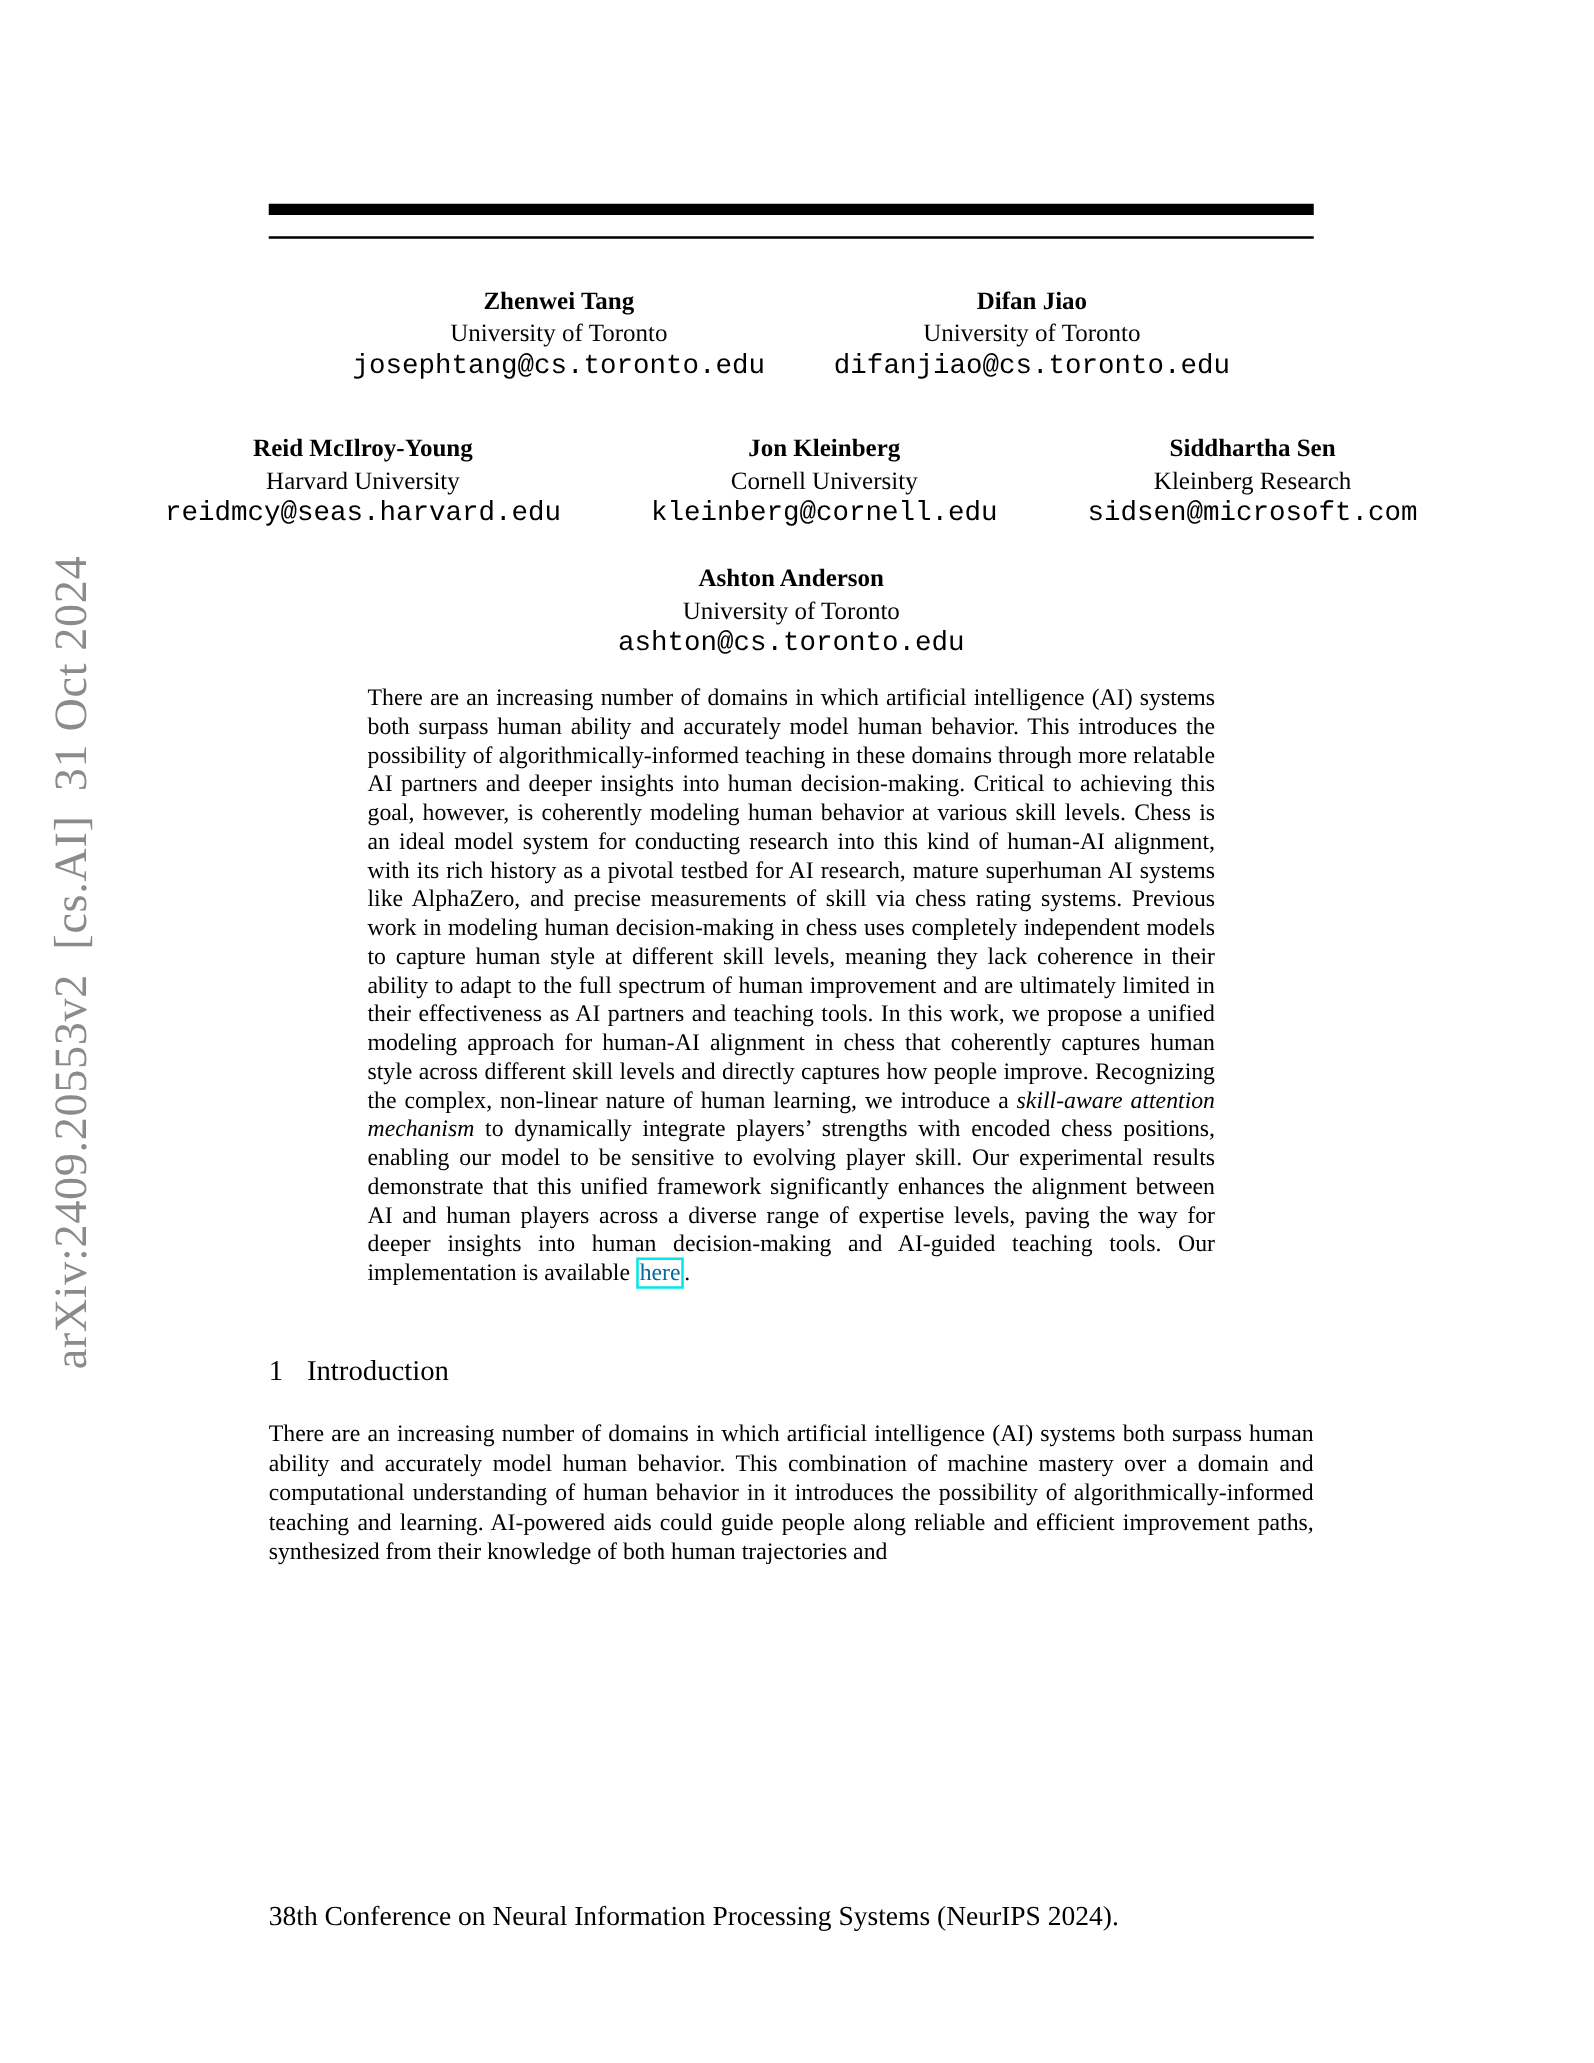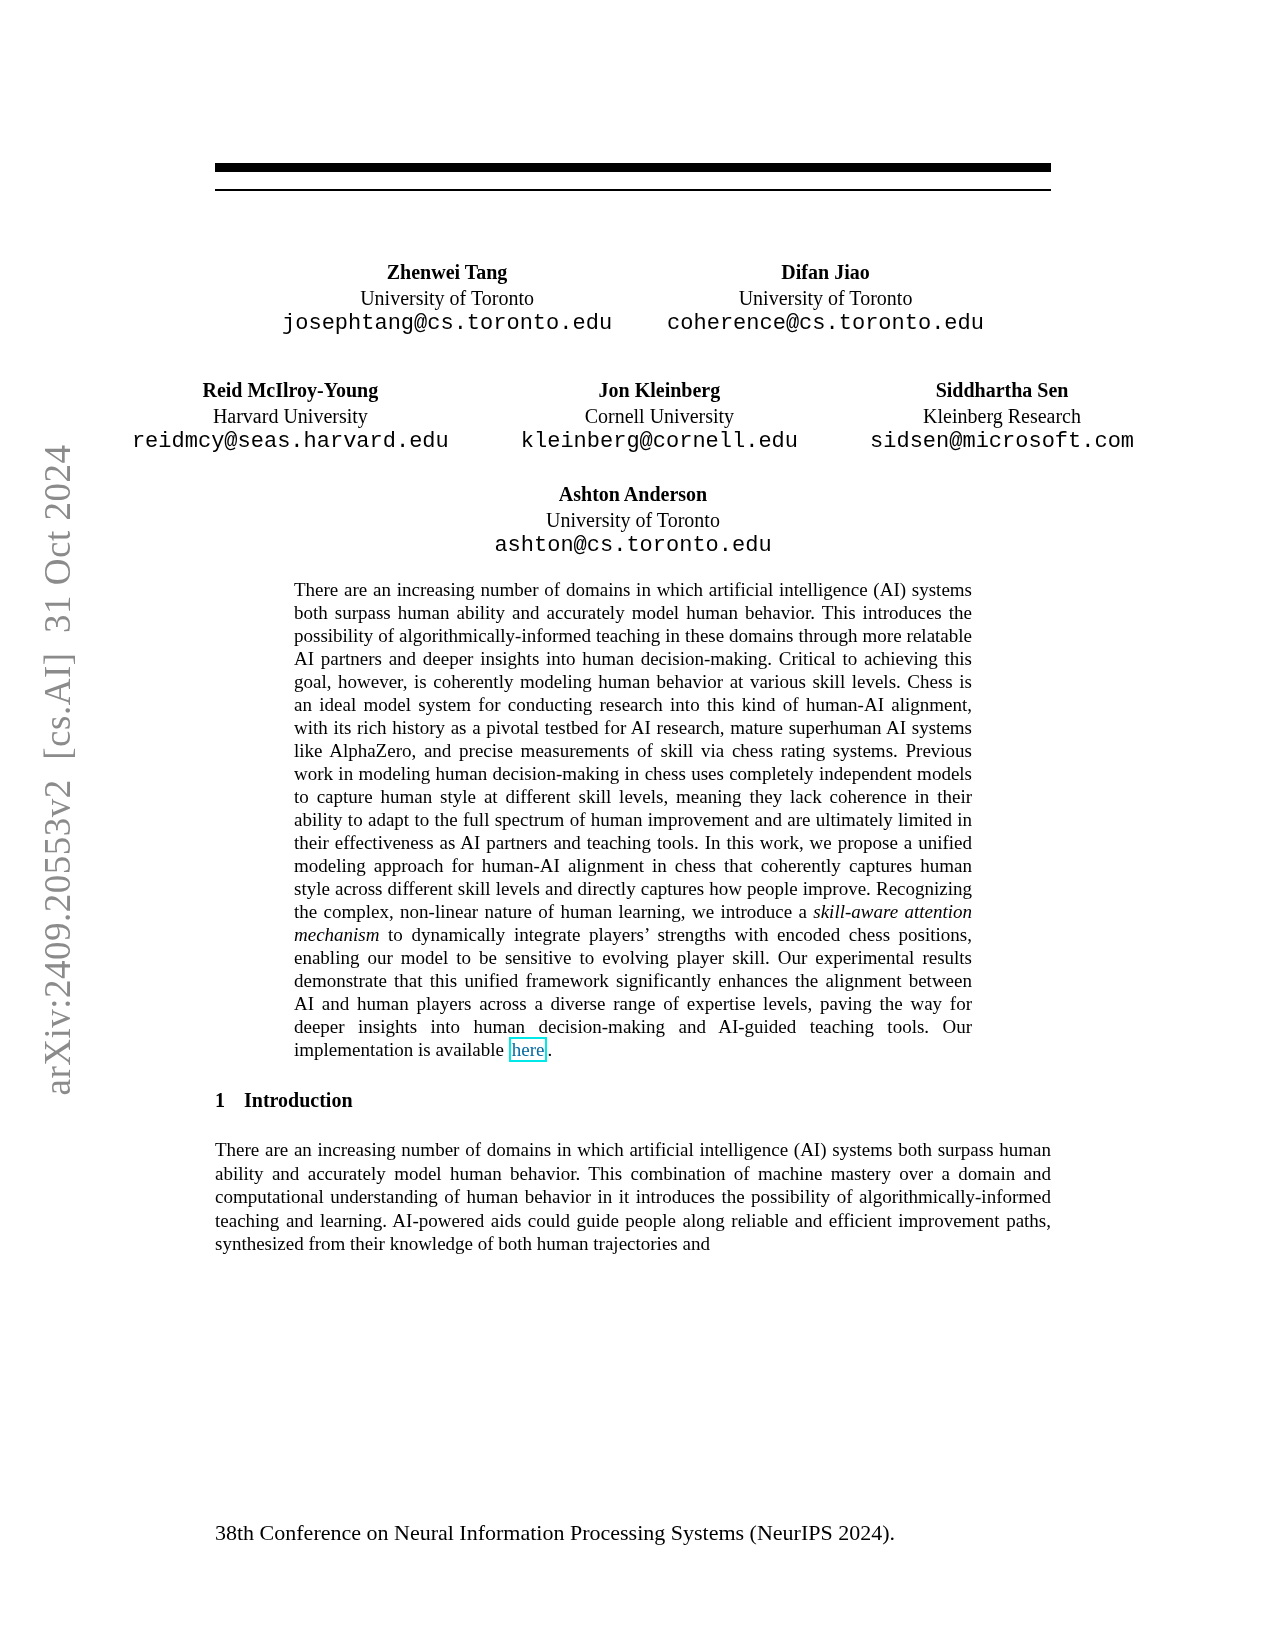--- a/index.html
+++ b/index.html
@@ -32,21 +32,21 @@
     margin:20px 0 0 0;
     text-align:center;
     font-size:38px;
     line-height:47px;
     font-weight:bold;
     letter-spacing:-0.2px;
   }
   .title .tl { display:block; }
 
   .authors-row { display:flex; justify-content:center; text-align:center; }
-  .row1 { margin-top:68px; gap:55px; }
+  .row1 { margin-top:37px; gap:55px; }
   .row2 { margin-top:40px; gap:72px; }
   .row3 { margin-top:26px; }
   .a-name  { font-weight:bold; font-size:20px; line-height:26px; white-space:nowrap; }
   .a-affil { font-size:20px; line-height:26px; white-space:nowrap; }
   .a-email { font-family:"Liberation Mono", monospace; font-size:22px; line-height:26px; white-space:nowrap; }
 
   .abstract-head {
     margin:44px 0 0 0;
     text-align:center;
     font-size:24px;
@@ -63,23 +63,23 @@
 
   .impl-link {
     color:#0369a1;
     text-decoration:none;
     border:2px solid #00e8e8;
     padding:0 1px;
     cursor:pointer;
   }
 
   .section-head {
-    margin:28px 0 0 0;
-    font-size:20px;
-    font-weight:bold;
+    margin:54px 0 0 0;
+    font-size:23px;
+    font-weight:normal;
   }
   .sec-num { margin-right:19px; }
 
   .body-par {
     margin:26px 0 0 0;
     font-size:19px;
     line-height:23.5px;
     text-align:justify;
   }
 
@@ -106,21 +106,21 @@
 
     <div class="authors-row row1">
       <div class="author">
         <div class="a-name">Zhenwei Tang</div>
         <div class="a-affil">University of Toronto</div>
         <div class="a-email">josephtang@cs.toronto.edu</div>
       </div>
       <div class="author">
         <div class="a-name">Difan Jiao</div>
         <div class="a-affil">University of Toronto</div>
-        <div class="a-email">coherence@cs.toronto.edu</div>
+        <div class="a-email">difanjiao@cs.toronto.edu</div>
       </div>
     </div>
 
     <div class="authors-row row2">
       <div class="author">
         <div class="a-name">Reid McIlroy-Young</div>
         <div class="a-affil">Harvard University</div>
         <div class="a-email">reidmcy@seas.harvard.edu</div>
       </div>
       <div class="author">

